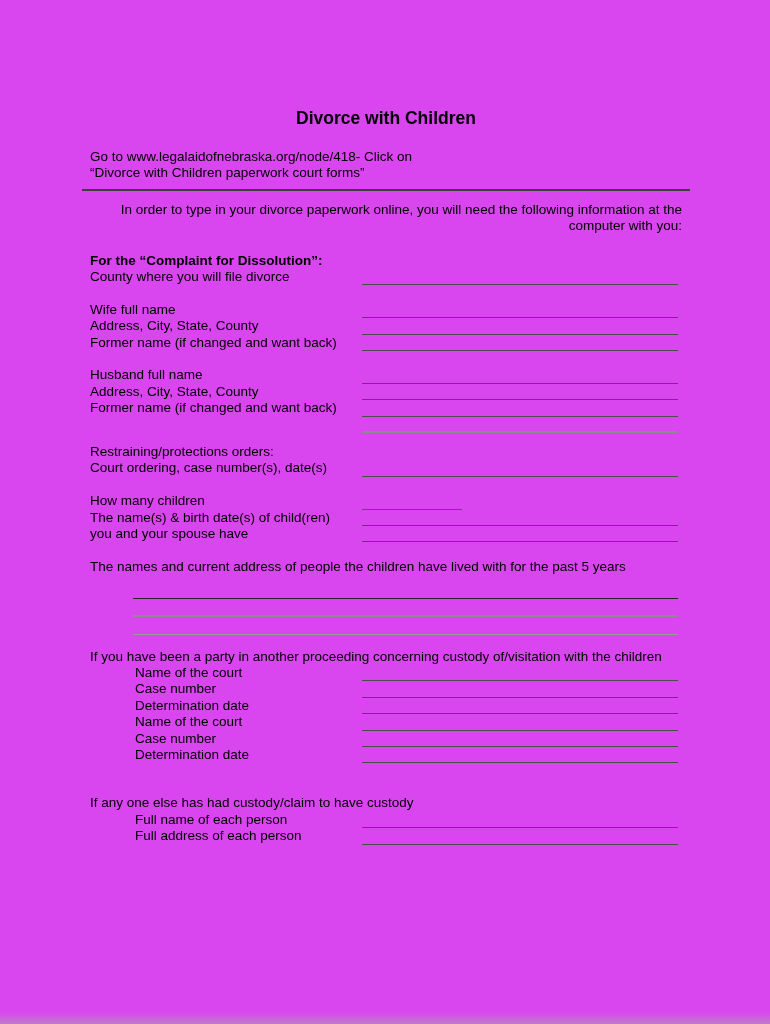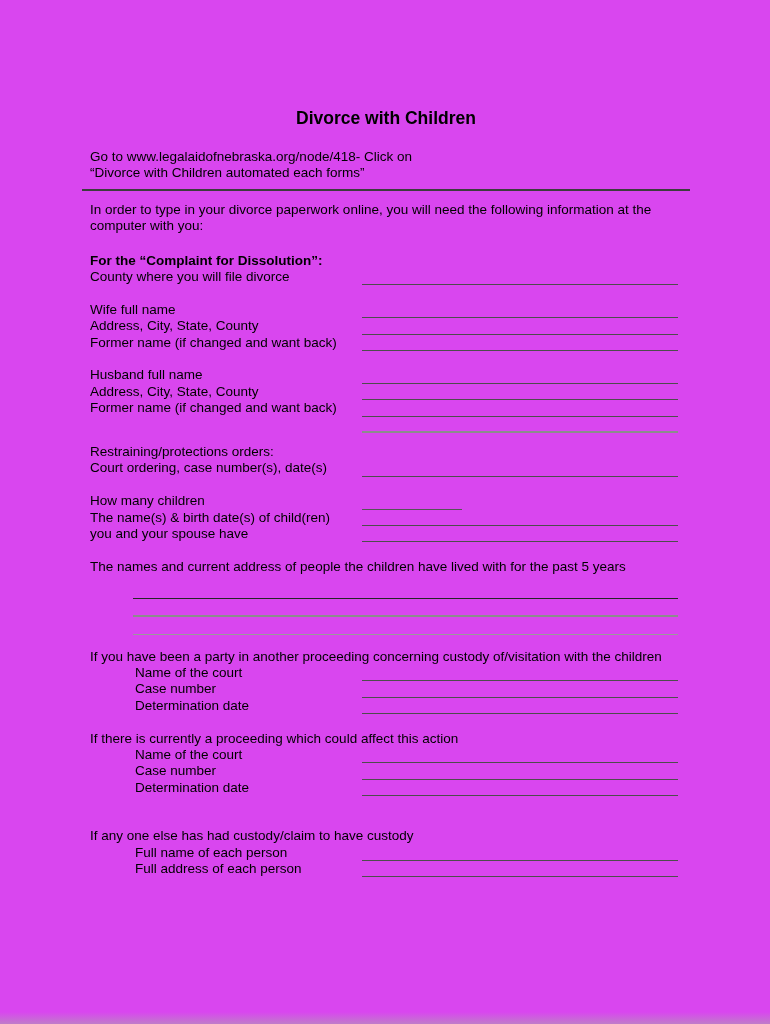--- a/index.html
+++ b/index.html
@@ -4,21 +4,21 @@
 <style>
   html,body{margin:0;padding:0;background:#fff;}
   .page{
     position:relative;width:770px;height:1024px;background:#d946ef;
     font-family:"Liberation Sans", sans-serif;color:#000;overflow:hidden;
   }
   .content{position:absolute;left:90px;top:0;width:592px;font-size:13.5px;line-height:16.4px;}
   .doc-title{margin-top:108px;text-align:center;font-size:17.5px;font-weight:bold;line-height:20px;}
   .subtitle{margin-top:21px;text-align:left;font-weight:normal;}
   .rule{border:none;height:2px;background:#3d3d3d;margin:7px 0 0 -8px;width:608px;}
-  .intro{margin-top:11px;}
+  .intro{margin-top:11px;text-align:right;}
   .sec-heading{font-weight:bold;}
   .oneline{white-space:nowrap;}
   .row{display:flex;align-items:flex-start;height:16.4px;}
   .lbl{flex:0 0 272px;white-space:nowrap;}
   .line{flex:0 0 316px;align-self:flex-end;height:3px;border-bottom:1.5px solid #4d4d4d;}
   .line.short{flex:0 0 100px;border-bottom:1.5px solid #555;}
   .line.gray{border-bottom:2px solid #8c8c8c;}
   .indent{padding-left:45px;}
   .indent .lbl{flex:0 0 227px;}
   .mt11{margin-top:11px;}
@@ -37,21 +37,21 @@
 </head>
 <body>
 
 <div class="page">
   <div class="content">
 
     <div class="doc-title">Divorce with Children</div>
 
     <div class="subtitle">
       <div>Go to www.legalaidofnebraska.org/node/418- Click on</div>
-      <div>“Divorce with Children automated each forms”</div>
+      <div>“Divorce with Children paperwork court forms”</div>
     </div>
 
     <hr class="rule">
 
     <div class="intro">In order to type in your divorce paperwork online, you will need the following information at the computer with you:</div>
 
     <div class="sec-heading mt18">For the “Complaint for Dissolution”:</div>
 
     <div class="row">
       <span class="lbl">County where you will file divorce</span>
@@ -122,21 +122,20 @@
     </div>
     <div class="row indent">
       <span class="lbl">Case number</span>
       <span class="line"></span>
     </div>
     <div class="row indent">
       <span class="lbl">Determination date</span>
       <span class="line"></span>
     </div>
 
-    <div class="mt16 oneline">If there is currently a proceeding which could affect this action</div>
     <div class="row indent">
       <span class="lbl">Name of the court</span>
       <span class="line"></span>
     </div>
     <div class="row indent">
       <span class="lbl">Case number</span>
       <span class="line"></span>
     </div>
     <div class="row indent">
       <span class="lbl">Determination date</span>

